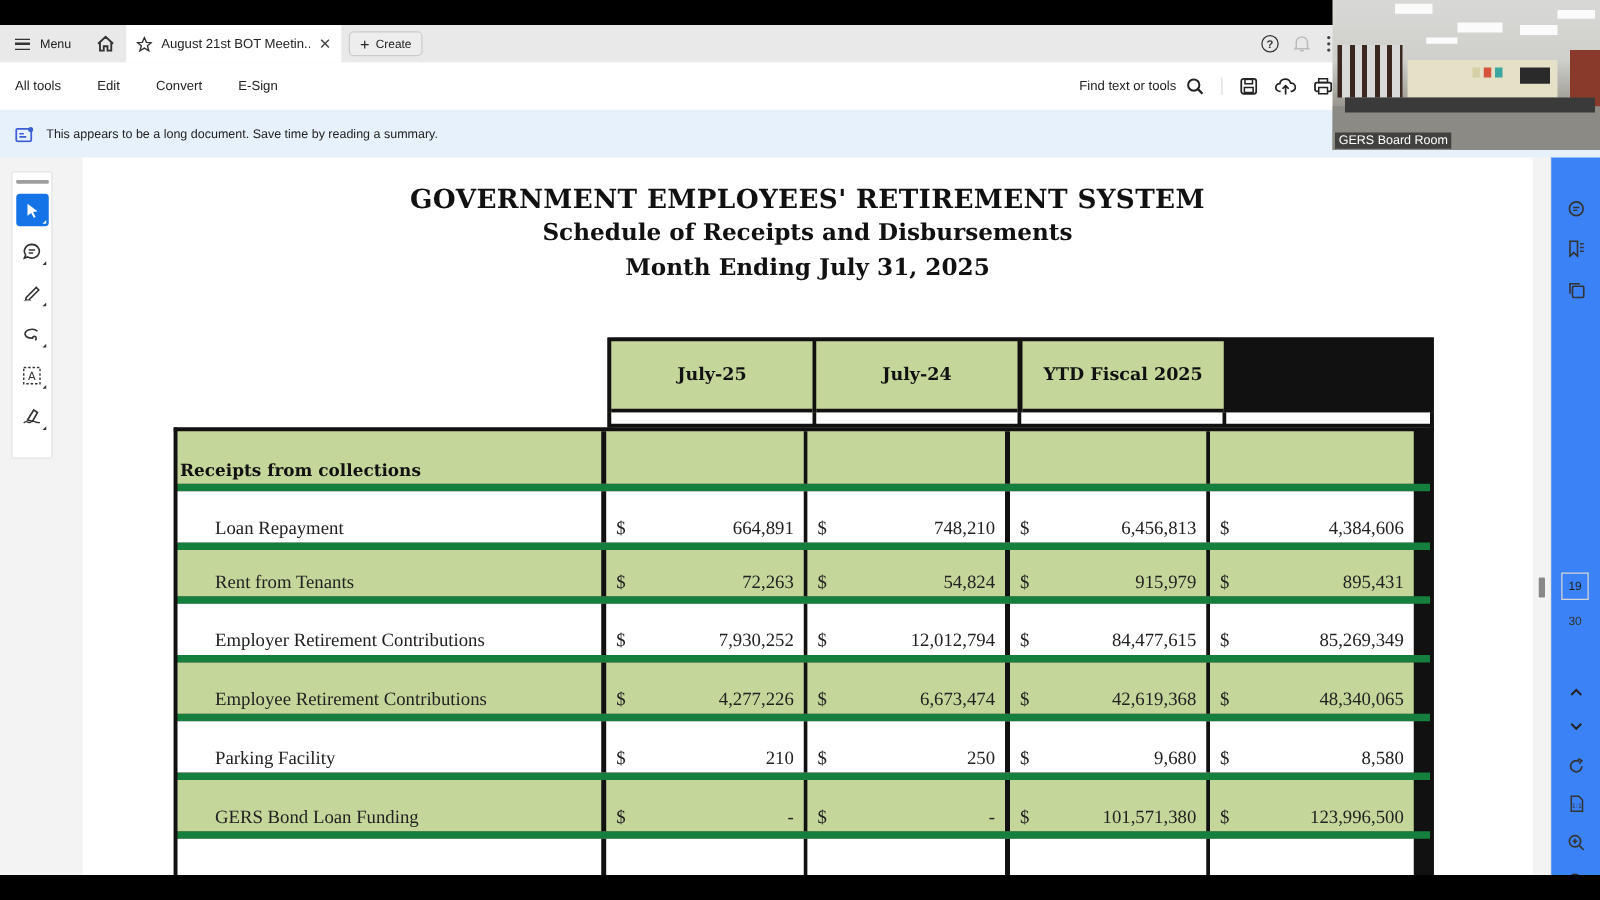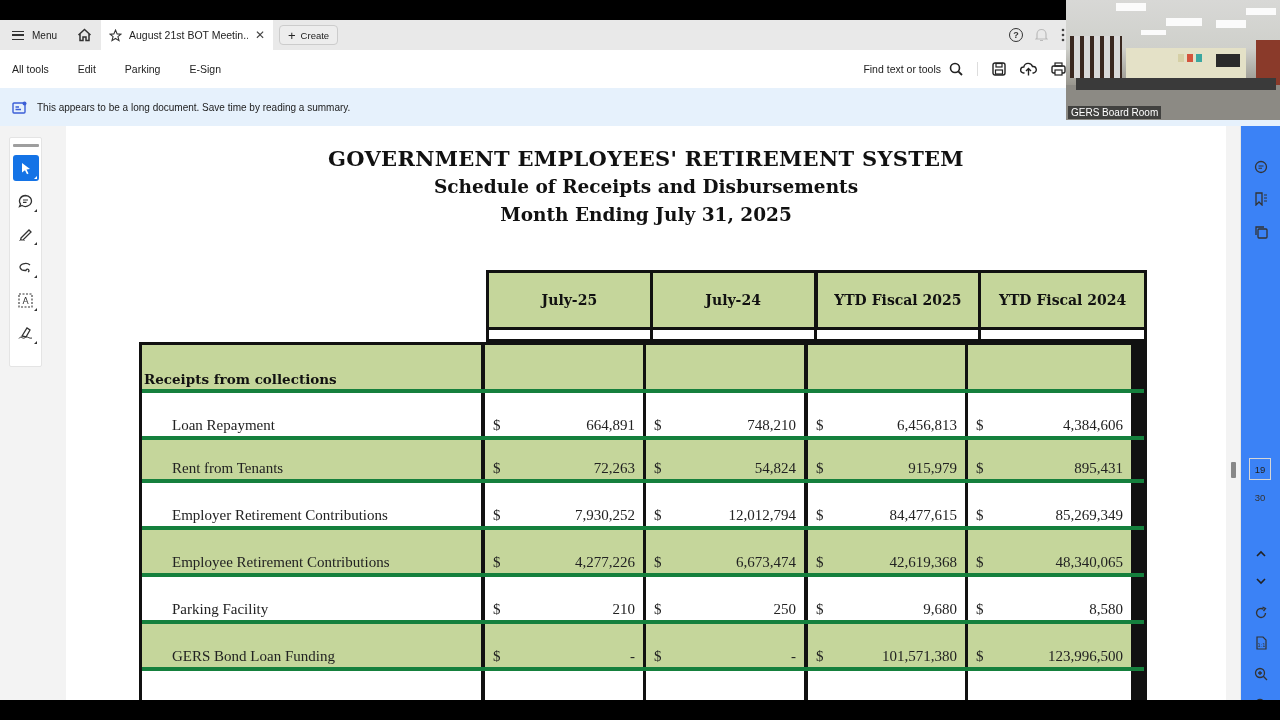--- a/index.html
+++ b/index.html
@@ -45,21 +45,21 @@
   .page { position: absolute; left: 14px; top: 0; width: 1160px; height: 600px; background: #fff; }
   .doc-title { position: absolute; left: 0; width: 1160px; text-align: center; font-family: "DejaVu Serif", serif; font-weight: bold; color: #111; }
   .t1 { top: 20px; font-size: 21px; letter-spacing: 0.3px; }
   .t2 { top: 50px; font-size: 18.5px; }
   .t3 { top: 78px; font-size: 18.5px; }
 
   .col-head-wrap { position: absolute; left: 420px; top: 144px; width: 661px; height: 60px; border: 3px solid #111; background: #111; display: flex; gap: 3px; }
   .col-head { background: #c5d69b; display: flex; align-items: center; justify-content: center; font-family: "DejaVu Serif", serif; font-weight: bold; font-size: 14px; color: #111; height: 57px; border-bottom: 3px solid #111; }
 
   .table-wrap { position: absolute; left: 73px; top: 216px; width: 1008px; border: 3px solid #111; border-bottom: none; background: #111; }
-  .trow { display: flex; height: 47px; border-bottom: 4px solid #15803d; }
+  .trow { display: flex; height: 47px; border-bottom: 6px solid #15803d; }
   .trow.section { height: 48px; }
   .cell { background: #fff; height: 100%; font-family: "Liberation Serif", serif; font-size: 15px; color: #222; display: flex; align-items: flex-end; padding-bottom: 2px; }
   .green .cell { background: #c5d69b; }
   .label-cell { width: 343px; padding-left: 30px; border-right: 4px solid #111; }
   .section .label-cell { padding-left: 2px; font-family: "DejaVu Serif", serif; font-weight: bold; font-size: 13.5px; color: #111; }
   .val-cell { justify-content: space-between; padding-left: 8px; padding-right: 8px; }
   .w1 { width: 161px; border-right: 3px solid #111; }
   .w2 { width: 162px; border-right: 4px solid #111; }
   .w3 { width: 160px; border-right: 3px solid #111; }
   .w4 { width: 163px; }
@@ -121,21 +121,21 @@
           <circle cx="3" cy="7" r="1.3" fill="#444"></circle>
           <circle cx="3" cy="12" r="1.3" fill="#444"></circle>
         </svg>
     </div>
   </div>
 
   <div class="toolbar">
     <div class="left">
       <span>All tools</span>
       <span>Edit</span>
-      <span>Parking</span>
+      <span>Convert</span>
       <span>E-Sign</span>
     </div>
     <div class="right">
       <div class="find">
         <span>Find text or tools</span>
         <svg width="14" height="14" viewBox="0 0 14 14">
             <circle cx="6" cy="6" r="4.5" fill="none" stroke="#222" stroke-width="1.6"></circle>
             <path d="M9.3 9.3 L13 13" stroke="#222" stroke-width="1.8"></path>
           </svg>
       </div>
@@ -169,21 +169,20 @@
   <div class="docarea">
     <div class="page">
       <div class="doc-title t2">Schedule of Receipts and Disbursements</div>
       <div class="doc-title t1">GOVERNMENT EMPLOYEES' RETIREMENT SYSTEM</div>
       <div class="doc-title t3">Month Ending July 31, 2025</div>
 
       <div class="col-head-wrap">
         <div class="col-head" style="width:161px">July-25</div>
         <div class="col-head" style="width:161px">July-24</div>
         <div class="col-head" style="width:161px; margin-left:1px">YTD Fiscal 2025</div>
-        <div class="col-head" style="width:163px">YTD Fiscal 2024</div>
       </div>
 
       <div style="position:absolute; left:420px; top:204px; width:661px; height:12px; background:#111; border-left:3px solid #111; border-right:3px solid #111;">
         <div style="display:flex; gap:3px; height:9px; margin-top:0px;">
           <div style="width:161px; background:#fff;"></div>
           <div style="width:161px; background:#fff;"></div>
           <div style="width:162px; background:#fff;"></div>
           <div style="width:163px; background:#fff;"></div>
         </div>
       </div>

